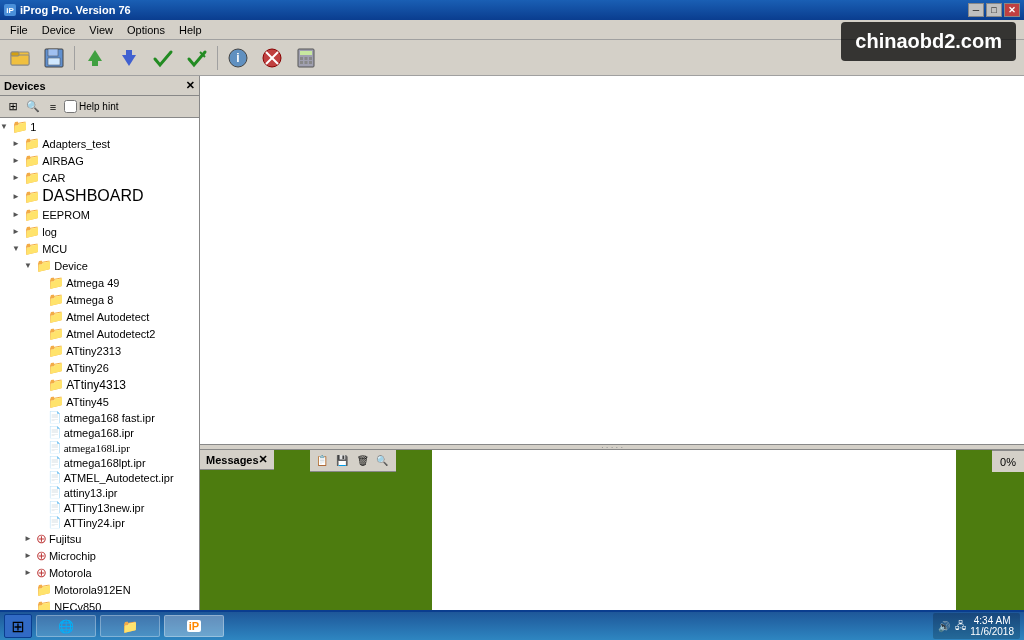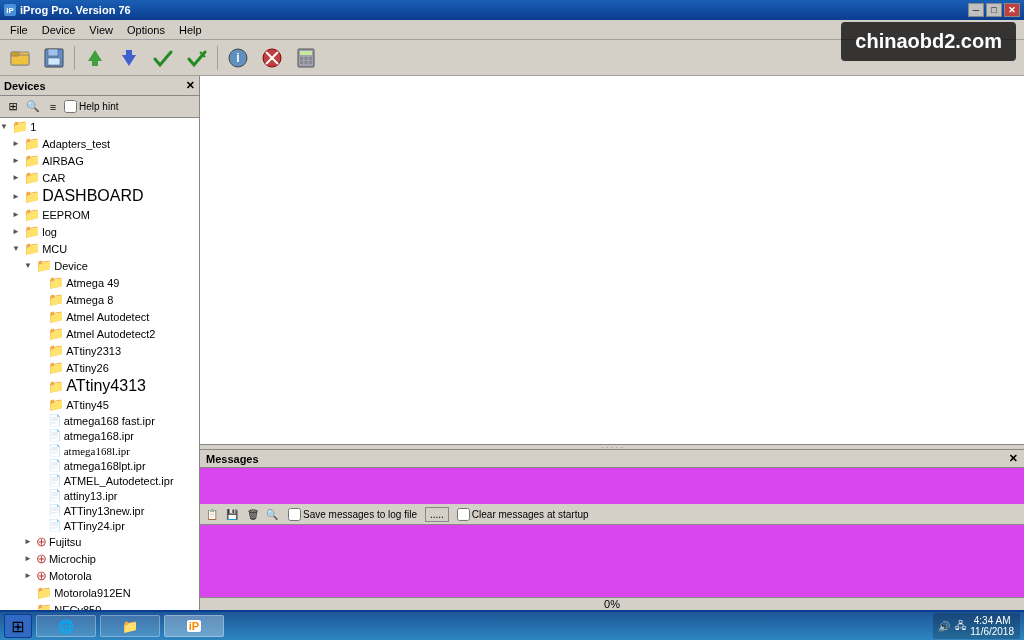--- a/index.html
+++ b/index.html
@@ -165,23 +165,23 @@
       background: #d4d0c8;
       border-top: 1px solid #888;
       border-bottom: 1px solid #888;
       cursor: row-resize;
       display: flex; align-items: center; justify-content: center;
     }
 
     
     .messages-panel {
       height: 160px;
-      background: #d946ef;
-      display: flex;
-      flex-direction: column;
+      background: #4d7c0f;
+      display: flex;
+      flex-direction: row;
       gap: 36px;
     }
 
     .messages-header {
       height: 20px;
       background: #d4d0c8;
       display: flex;
       align-items: center;
       justify-content: space-between;
       padding: 2px 6px;
@@ -492,21 +492,21 @@
         <div class="tree-item">
       <span style="display:inline-block;width:36px;"></span>
       <span style="width:10px;display:inline-block;"></span>
       <span style="margin:0 2px;"><span style="color:#f0c040;font-size:13px;">📁</span></span>
       <span style="font-size:11px;">ATtiny26</span>
     </div>
         <div class="tree-item">
       <span style="display:inline-block;width:36px;"></span>
       <span style="width:10px;display:inline-block;"></span>
       <span style="margin:0 2px;"><span style="color:#f0c040;font-size:13px;">📁</span></span>
-      <span style="font-size:16px;">ATtiny4313</span>
+      <span style="font-size:12px;">ATtiny4313</span>
     </div>
         <div class="tree-item">
       <span style="display:inline-block;width:36px;"></span>
       <span style="width:10px;display:inline-block;"></span>
       <span style="margin:0 2px;"><span style="color:#f0c040;font-size:13px;">📁</span></span>
       <span style="font-size:11px;">ATtiny45</span>
     </div>
         <div class="tree-item">
       <span style="display:inline-block;width:36px;"></span>
       <span style="width:10px;display:inline-block;"></span>
@@ -597,31 +597,20 @@
     <div class="messages-panel">
       <div class="messages-header">
         <span>Messages</span>
         <span style="cursor:pointer;">✕</span>
       </div>
       <div class="messages-toolbar">
         <div class="msg-btn">📋</div>
         <div class="msg-btn">💾</div>
         <div class="msg-btn">🗑</div>
         <div class="msg-btn">🔍</div>
-        <div class="messages-options">
-          <label style="display:flex;align-items:center;gap:2px;">
-            <input type="checkbox" style="margin: 0px;">
-            <span>Save messages to log file</span>
-          </label>
-          <button class="browse-btn">.....</button>
-          <label style="display:flex;align-items:center;gap:2px;">
-            <input type="checkbox" style="margin: 0px;">
-            <span>Clear messages at startup</span>
-          </label>
-        </div>
       </div>
       <div class="messages-content"></div>
       <div class="status-bar">
         <div class="progress-text">0%</div>
       </div>
     </div>
   </div>
 </div>
 
 <div class="taskbar">

